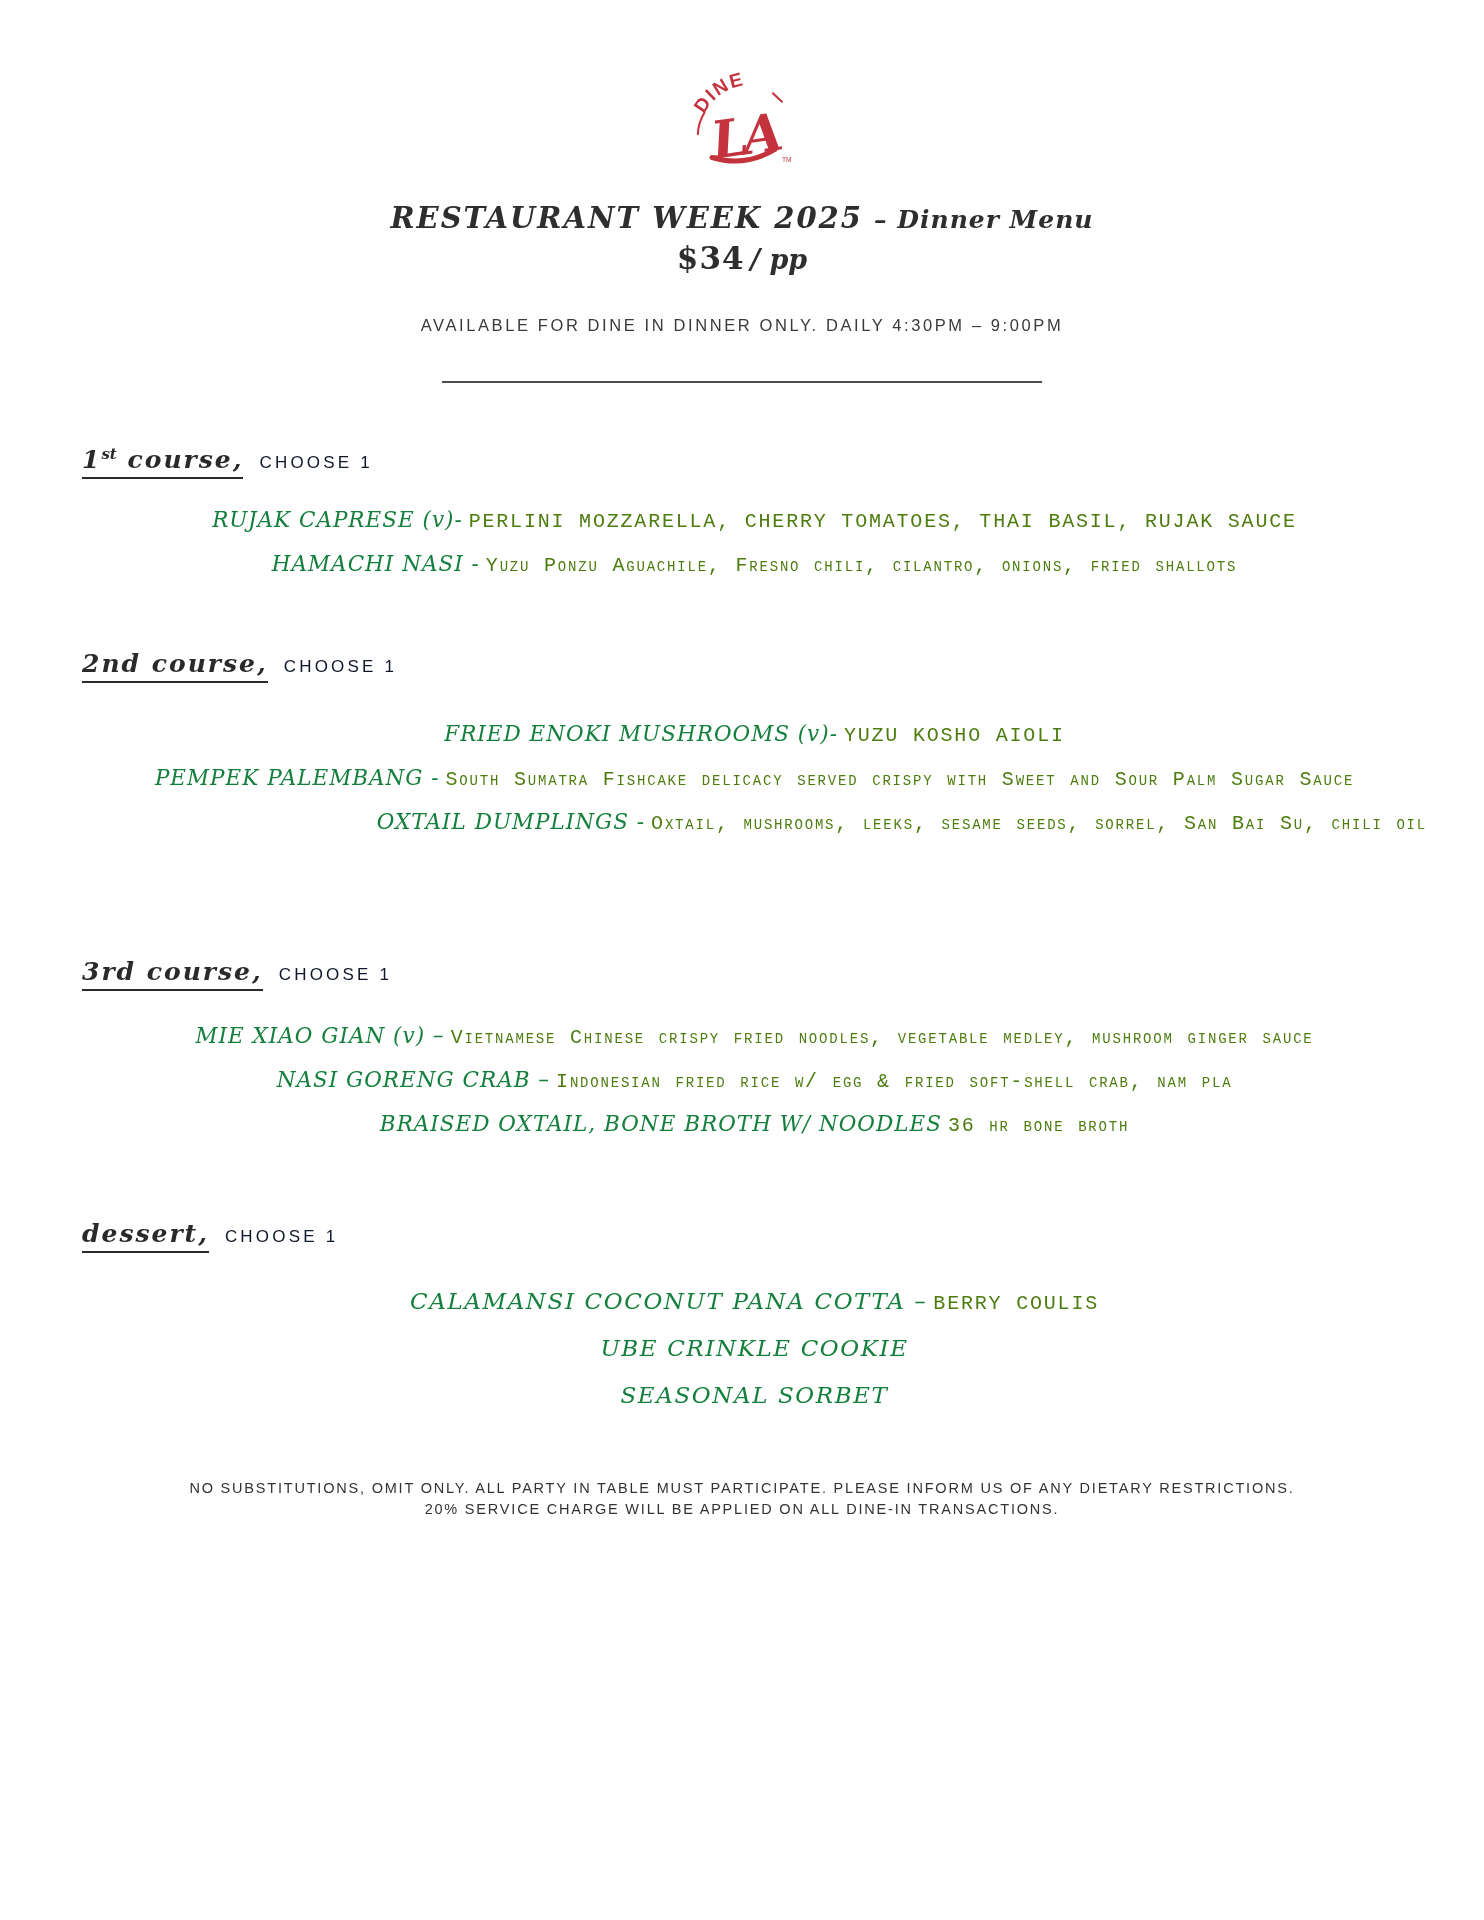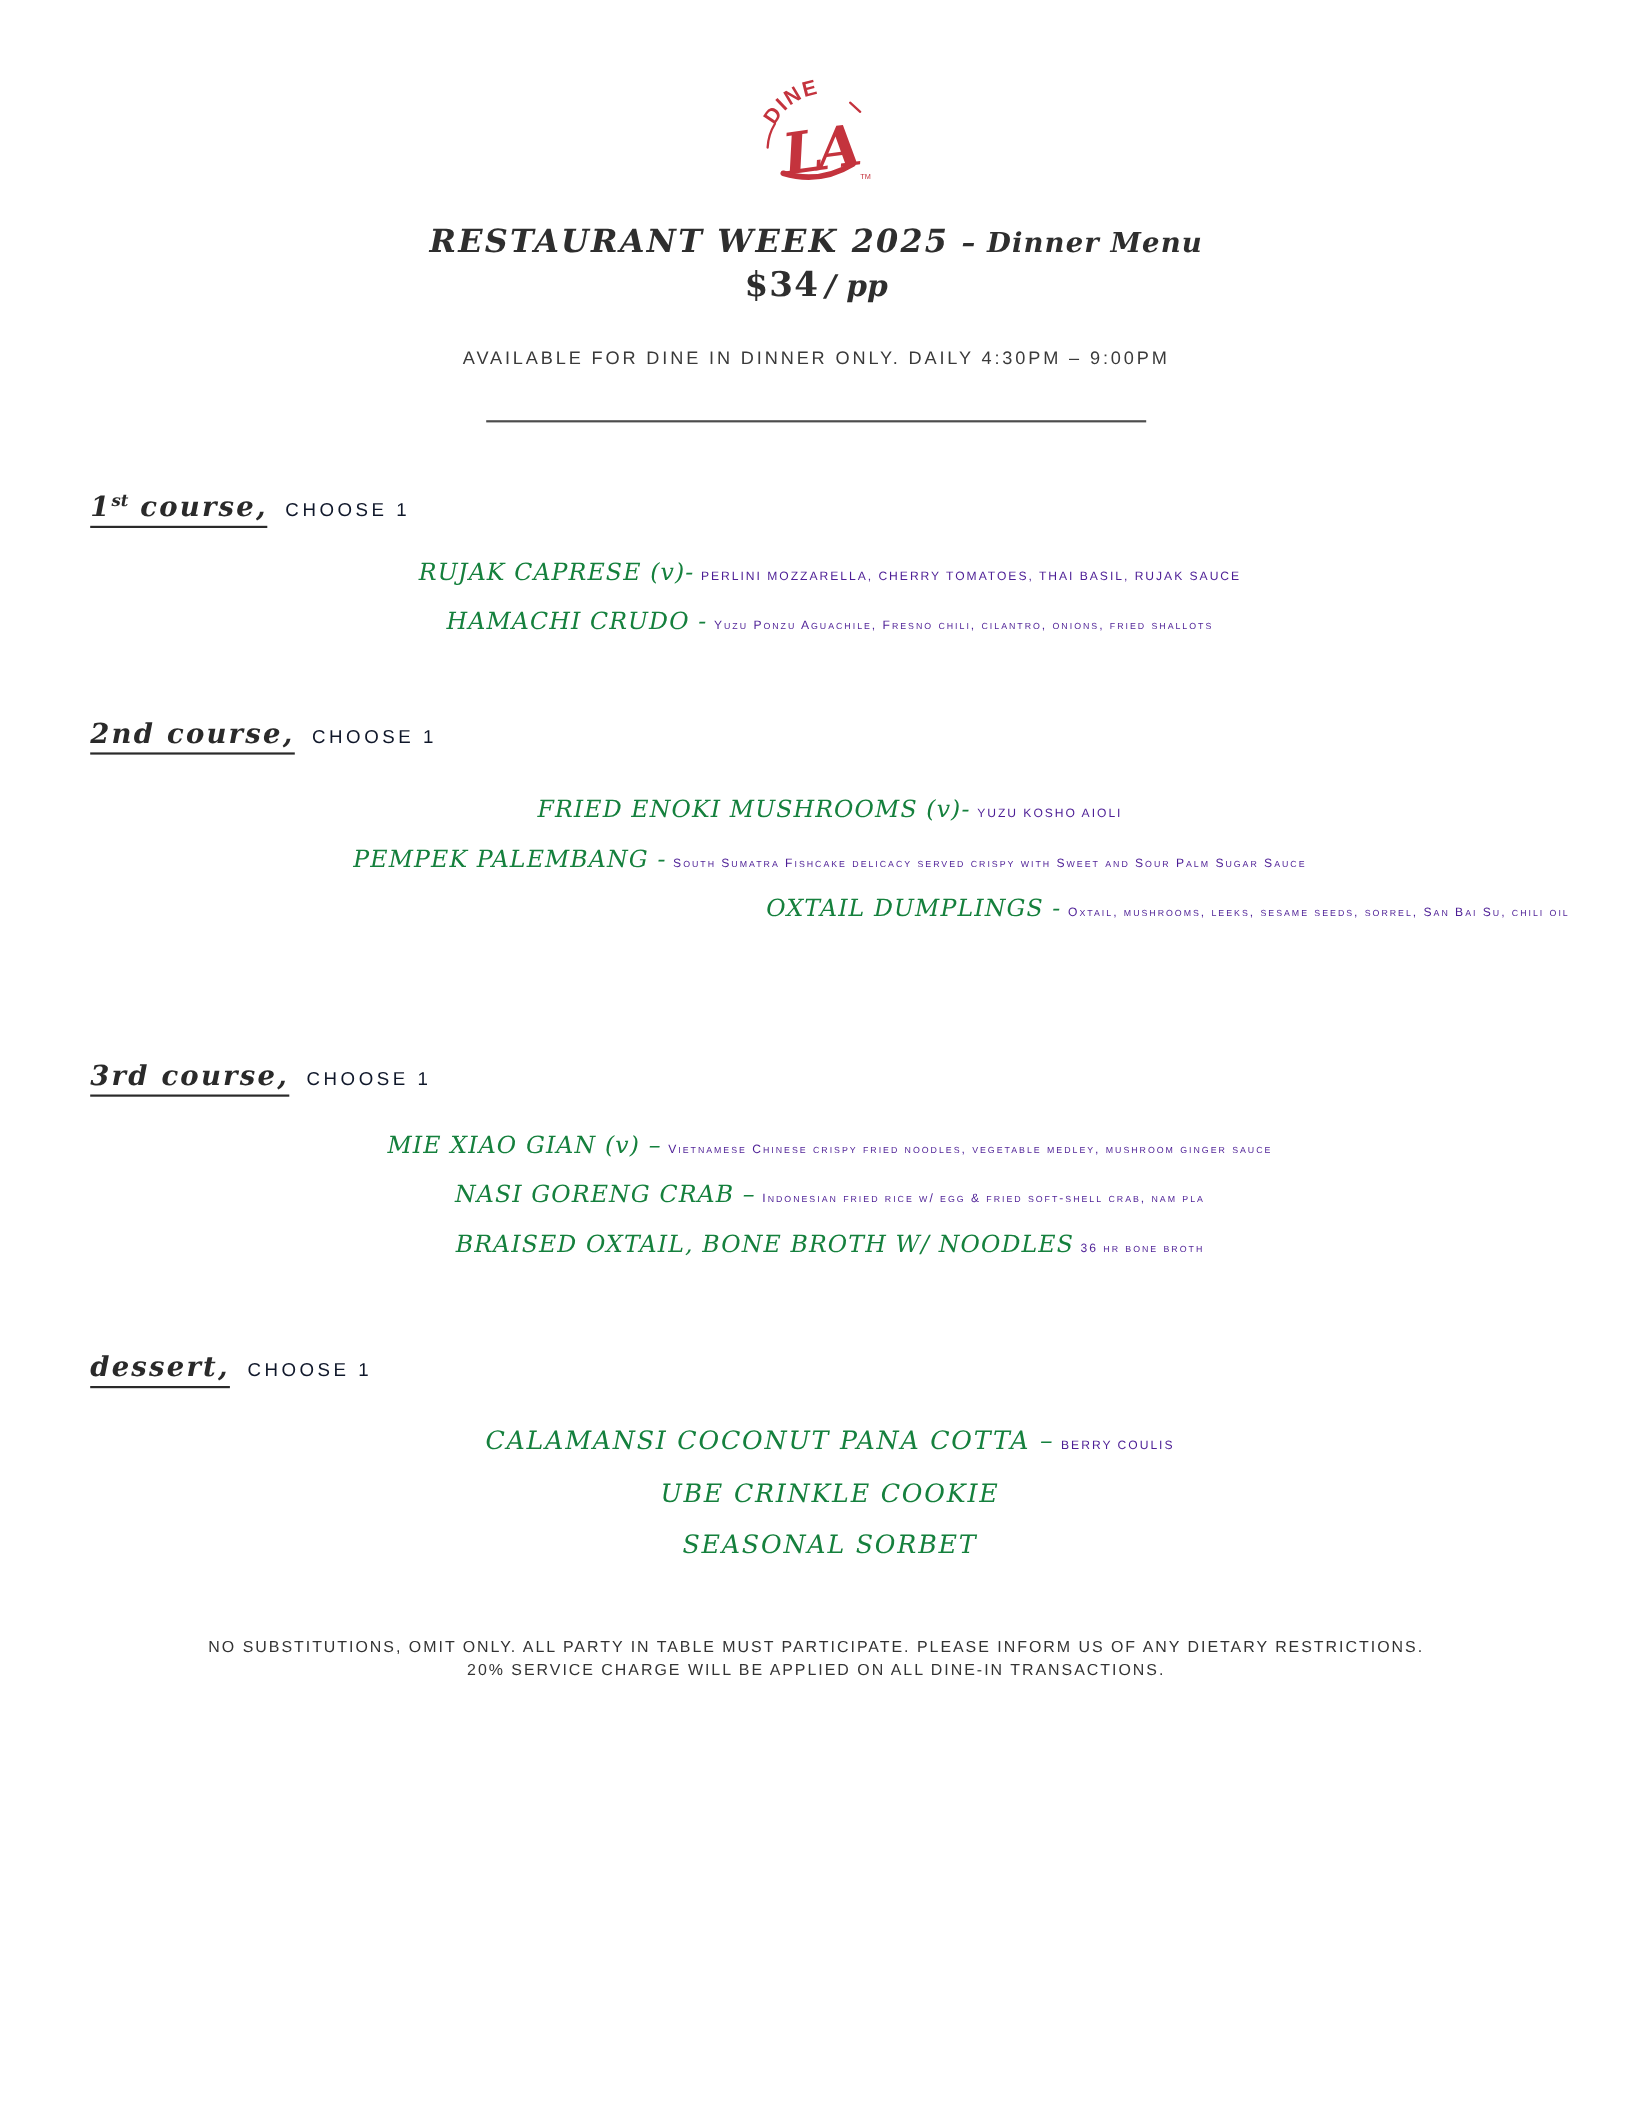--- a/index.html
+++ b/index.html
@@ -76,24 +76,25 @@
   .items { list-style:none; margin-top:20px; }
   .items li { line-height:42px; text-align:center; white-space:nowrap; }
 
   .item-name {
     font-family:"DejaVu Serif","Liberation Serif",serif;
     font-style:italic; font-weight:normal;
     font-size:21.5px; letter-spacing:1px;
     color:#15803d;
   }
   .item-desc {
-    font-size:11px; letter-spacing:1.8px;
+    font-size:20px; letter-spacing:1.8px;
     font-variant-caps:small-caps; font-variant:small-caps;
-    color:#4c1d95;
+    color:#4d7c0f;
     margin-left:6px;
+    font-family:Liberation Mono, monospace;
   }
 
   
   section.course:nth-of-type(2) .items li:nth-of-type(3) { text-align:right; }
   
   section.course:nth-of-type(2) .items { margin-top:30px; }
   section.course:nth-of-type(3) .items { margin-top:24px; }
 
   
   section.course:nth-of-type(4) .items { margin-top:26px; }
@@ -155,21 +156,21 @@
     <h2 class="course-heading">
       <span class="course-name"><span class="c-start">1</span><sup class="c-sup">st</sup><span class="c-end"> course,</span></span>
       <span class="choose">CHOOSE 1</span>
     </h2>
     <ul class="items">
   <li class="item">
     <span class="item-name">RUJAK CAPRESE (v)-</span><span class="item-desc">PERLINI MOZZARELLA, CHERRY TOMATOES, THAI BASIL, RUJAK SAUCE</span>
   </li>
 
   <li class="item">
-    <span class="item-name">HAMACHI CRUDO -</span><span class="item-desc">Yuzu Ponzu Aguachile, Fresno chili, cilantro, onions, fried shallots</span>
+    <span class="item-name">HAMACHI NASI -</span><span class="item-desc">Yuzu Ponzu Aguachile, Fresno chili, cilantro, onions, fried shallots</span>
   </li>
 </ul>
   </section>
 
   <section class="course">
     <h2 class="course-heading">
       <span class="course-name"><span class="c-start">2nd</span><sup class="c-sup"></sup><span class="c-end"> course,</span></span>
       <span class="choose">CHOOSE 1</span>
     </h2>
     <ul class="items">

